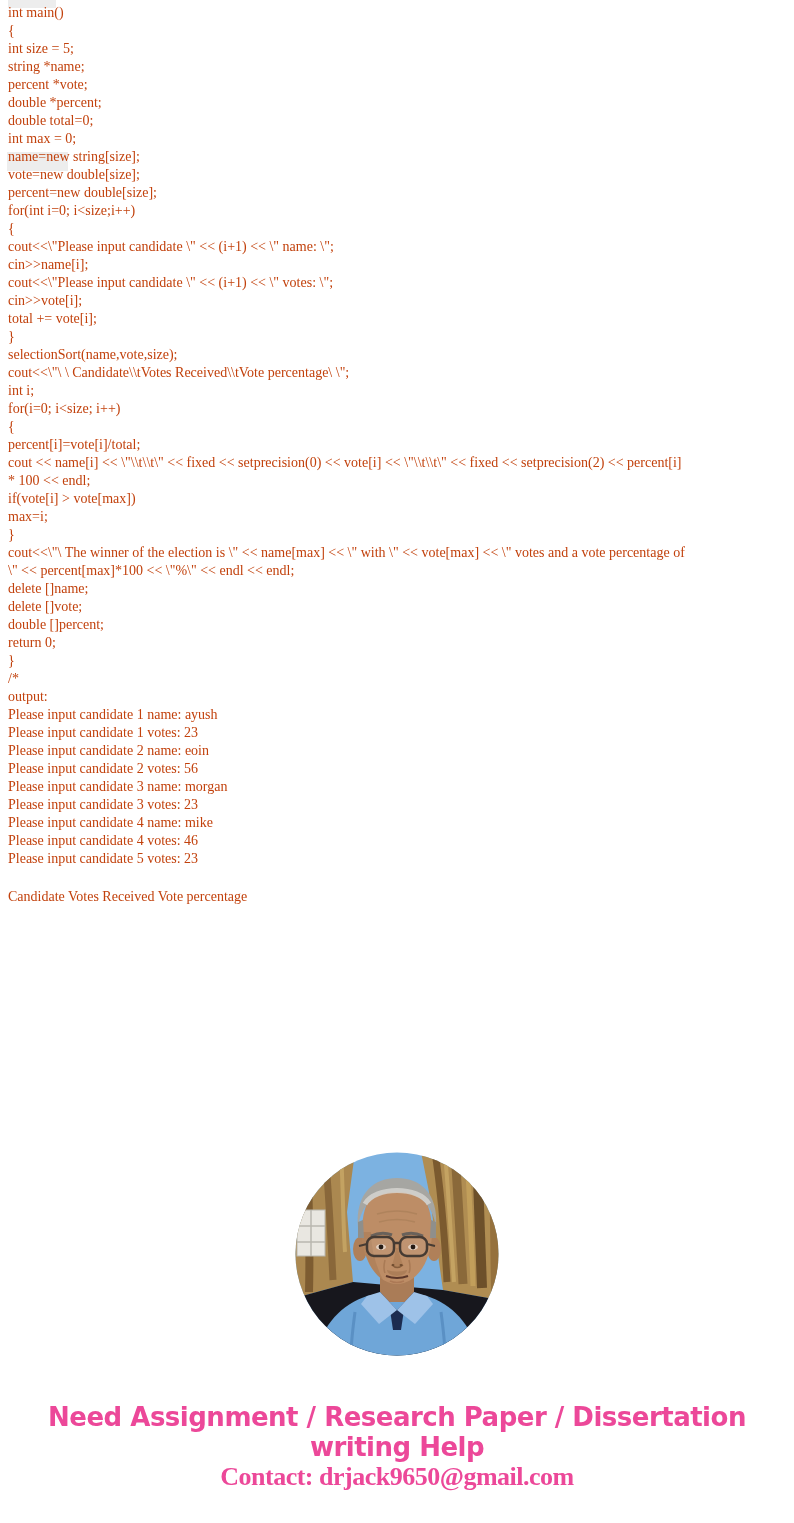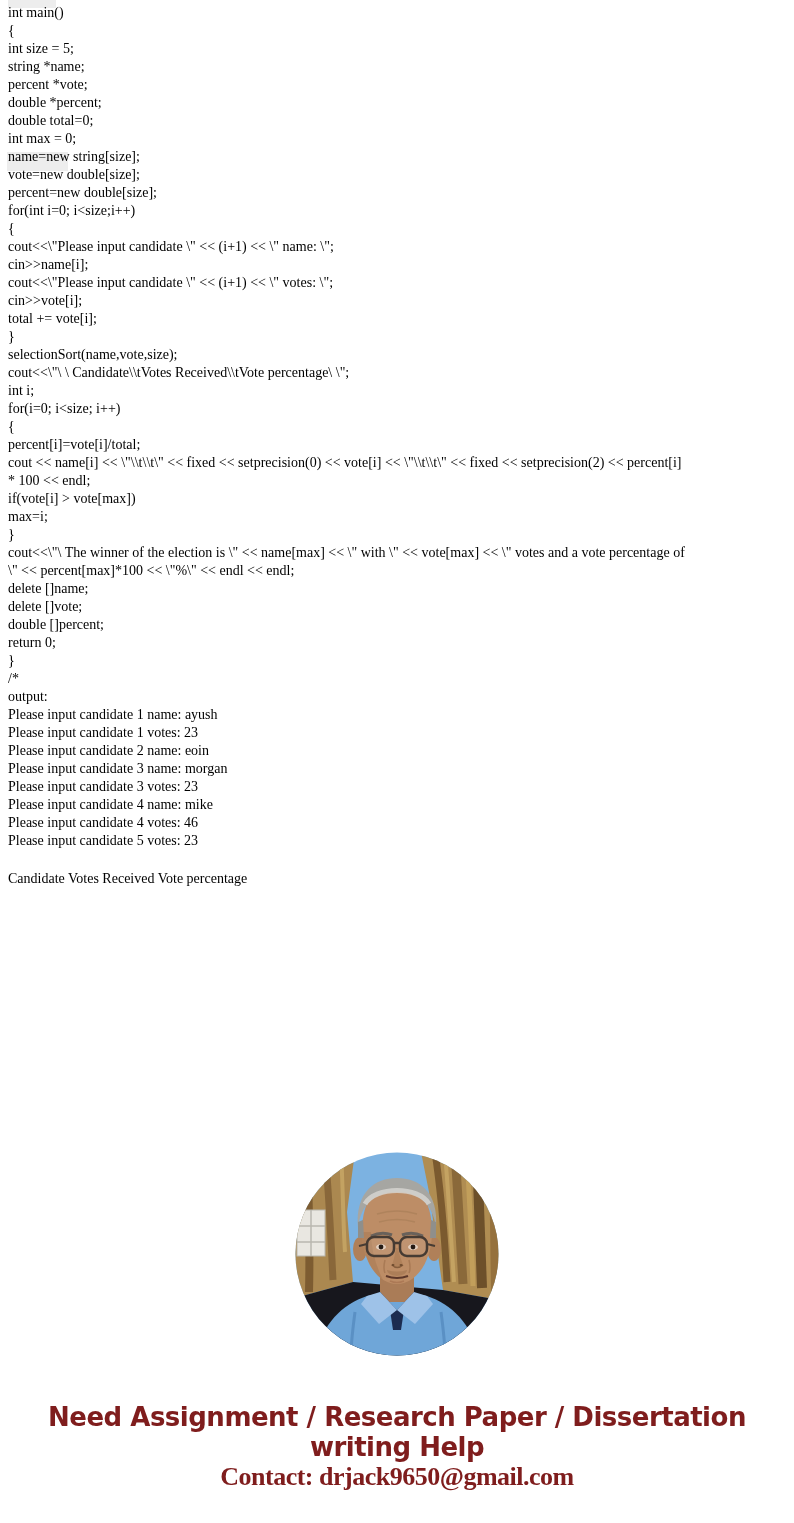--- a/index.html
+++ b/index.html
@@ -16,21 +16,21 @@
   }
 
   
   .code-area {
     position: relative;
     box-sizing: border-box;
     width: 794px;
     height: 1121px;
     padding: 4px 8px 0 8px;
     overflow: hidden;
-    color: #000000;
+    color: #c2410c;
     font-family: "Liberation Serif", serif;
     font-size: 14px;
     line-height: 18px;
   }
   .code-line {
     position: relative;
     z-index: 2;
     height: 18px;
     white-space: pre;
   }
@@ -51,21 +51,21 @@
     margin-top: 31px;
     text-align: center;
     line-height: 0;
   }
   .avatar-wrap svg { display: inline-block; }
 
   
   .footer {
     margin-top: 46px;
     text-align: center;
-    color: #7f1d1d;
+    color: #ec4899;
     font-family: "DejaVu Sans", sans-serif;
     font-weight: bold;
   }
   .footer-heading {
     margin: 0;
     font-size: 26px;
     line-height: 30px;
     letter-spacing: -0.5px;
     white-space: nowrap;
     font-weight: bold;
@@ -120,20 +120,21 @@
     <div class="code-line gap">delete []name;</div>
     <div class="code-line">delete []vote;</div>
     <div class="code-line">double []percent;</div>
     <div class="code-line gap">return 0;</div>
     <div class="code-line">}</div>
     <div class="code-line">/*</div>
     <div class="code-line"><b>output</b>:</div>
     <div class="code-line gap">Please input candidate 1 name: ayush</div>
     <div class="code-line">Please input candidate 1 votes: 23</div>
     <div class="code-line">Please input candidate 2 name: eoin</div>
+    <div class="code-line">Please input candidate 2 votes: 56</div>
     <div class="code-line">Please input candidate 3 name: morgan</div>
     <div class="code-line">Please input candidate 3 votes: 23</div>
     <div class="code-line">Please input candidate 4 name: mike</div>
     <div class="code-line">Please input candidate 4 votes: 46</div>
     <div class="code-line">Please input candidate 5 votes: 23</div>
     <div class="code-line gap2">Candidate Votes Received Vote percentage</div>
   </div>
 
 <div class="avatar-wrap">
   <svg width="204" height="204" viewBox="0 0 204 204" aria-hidden="true">

